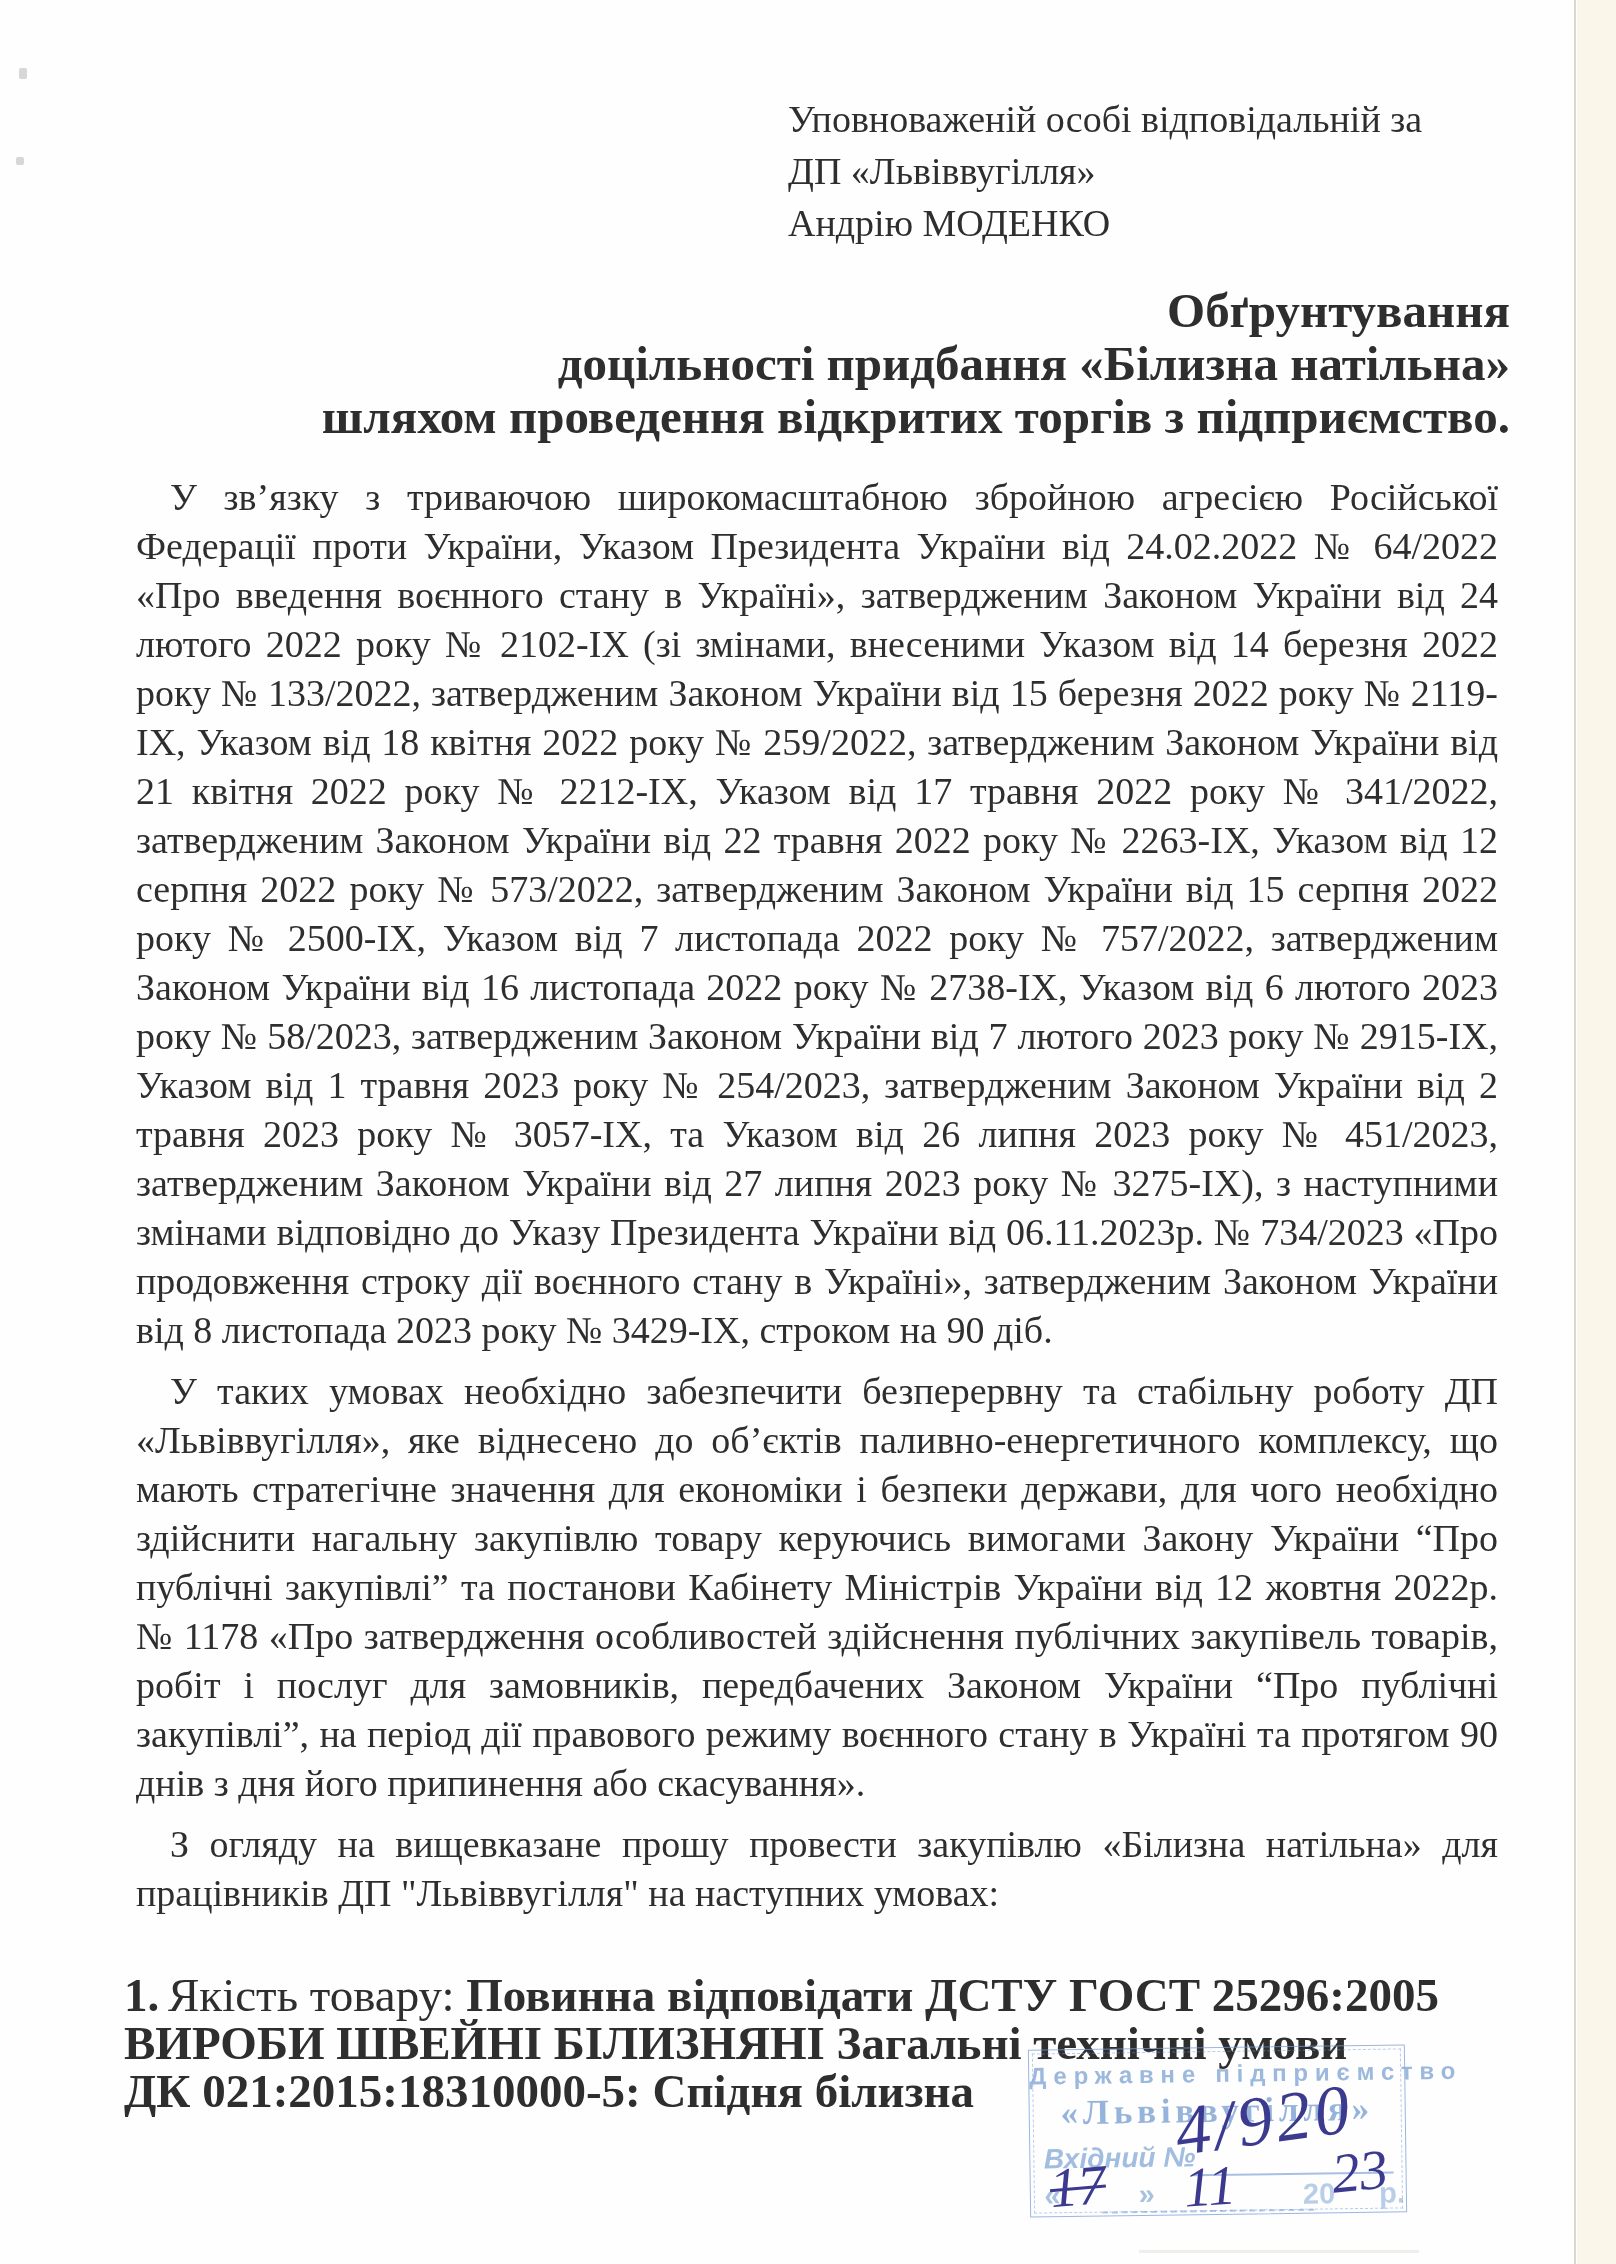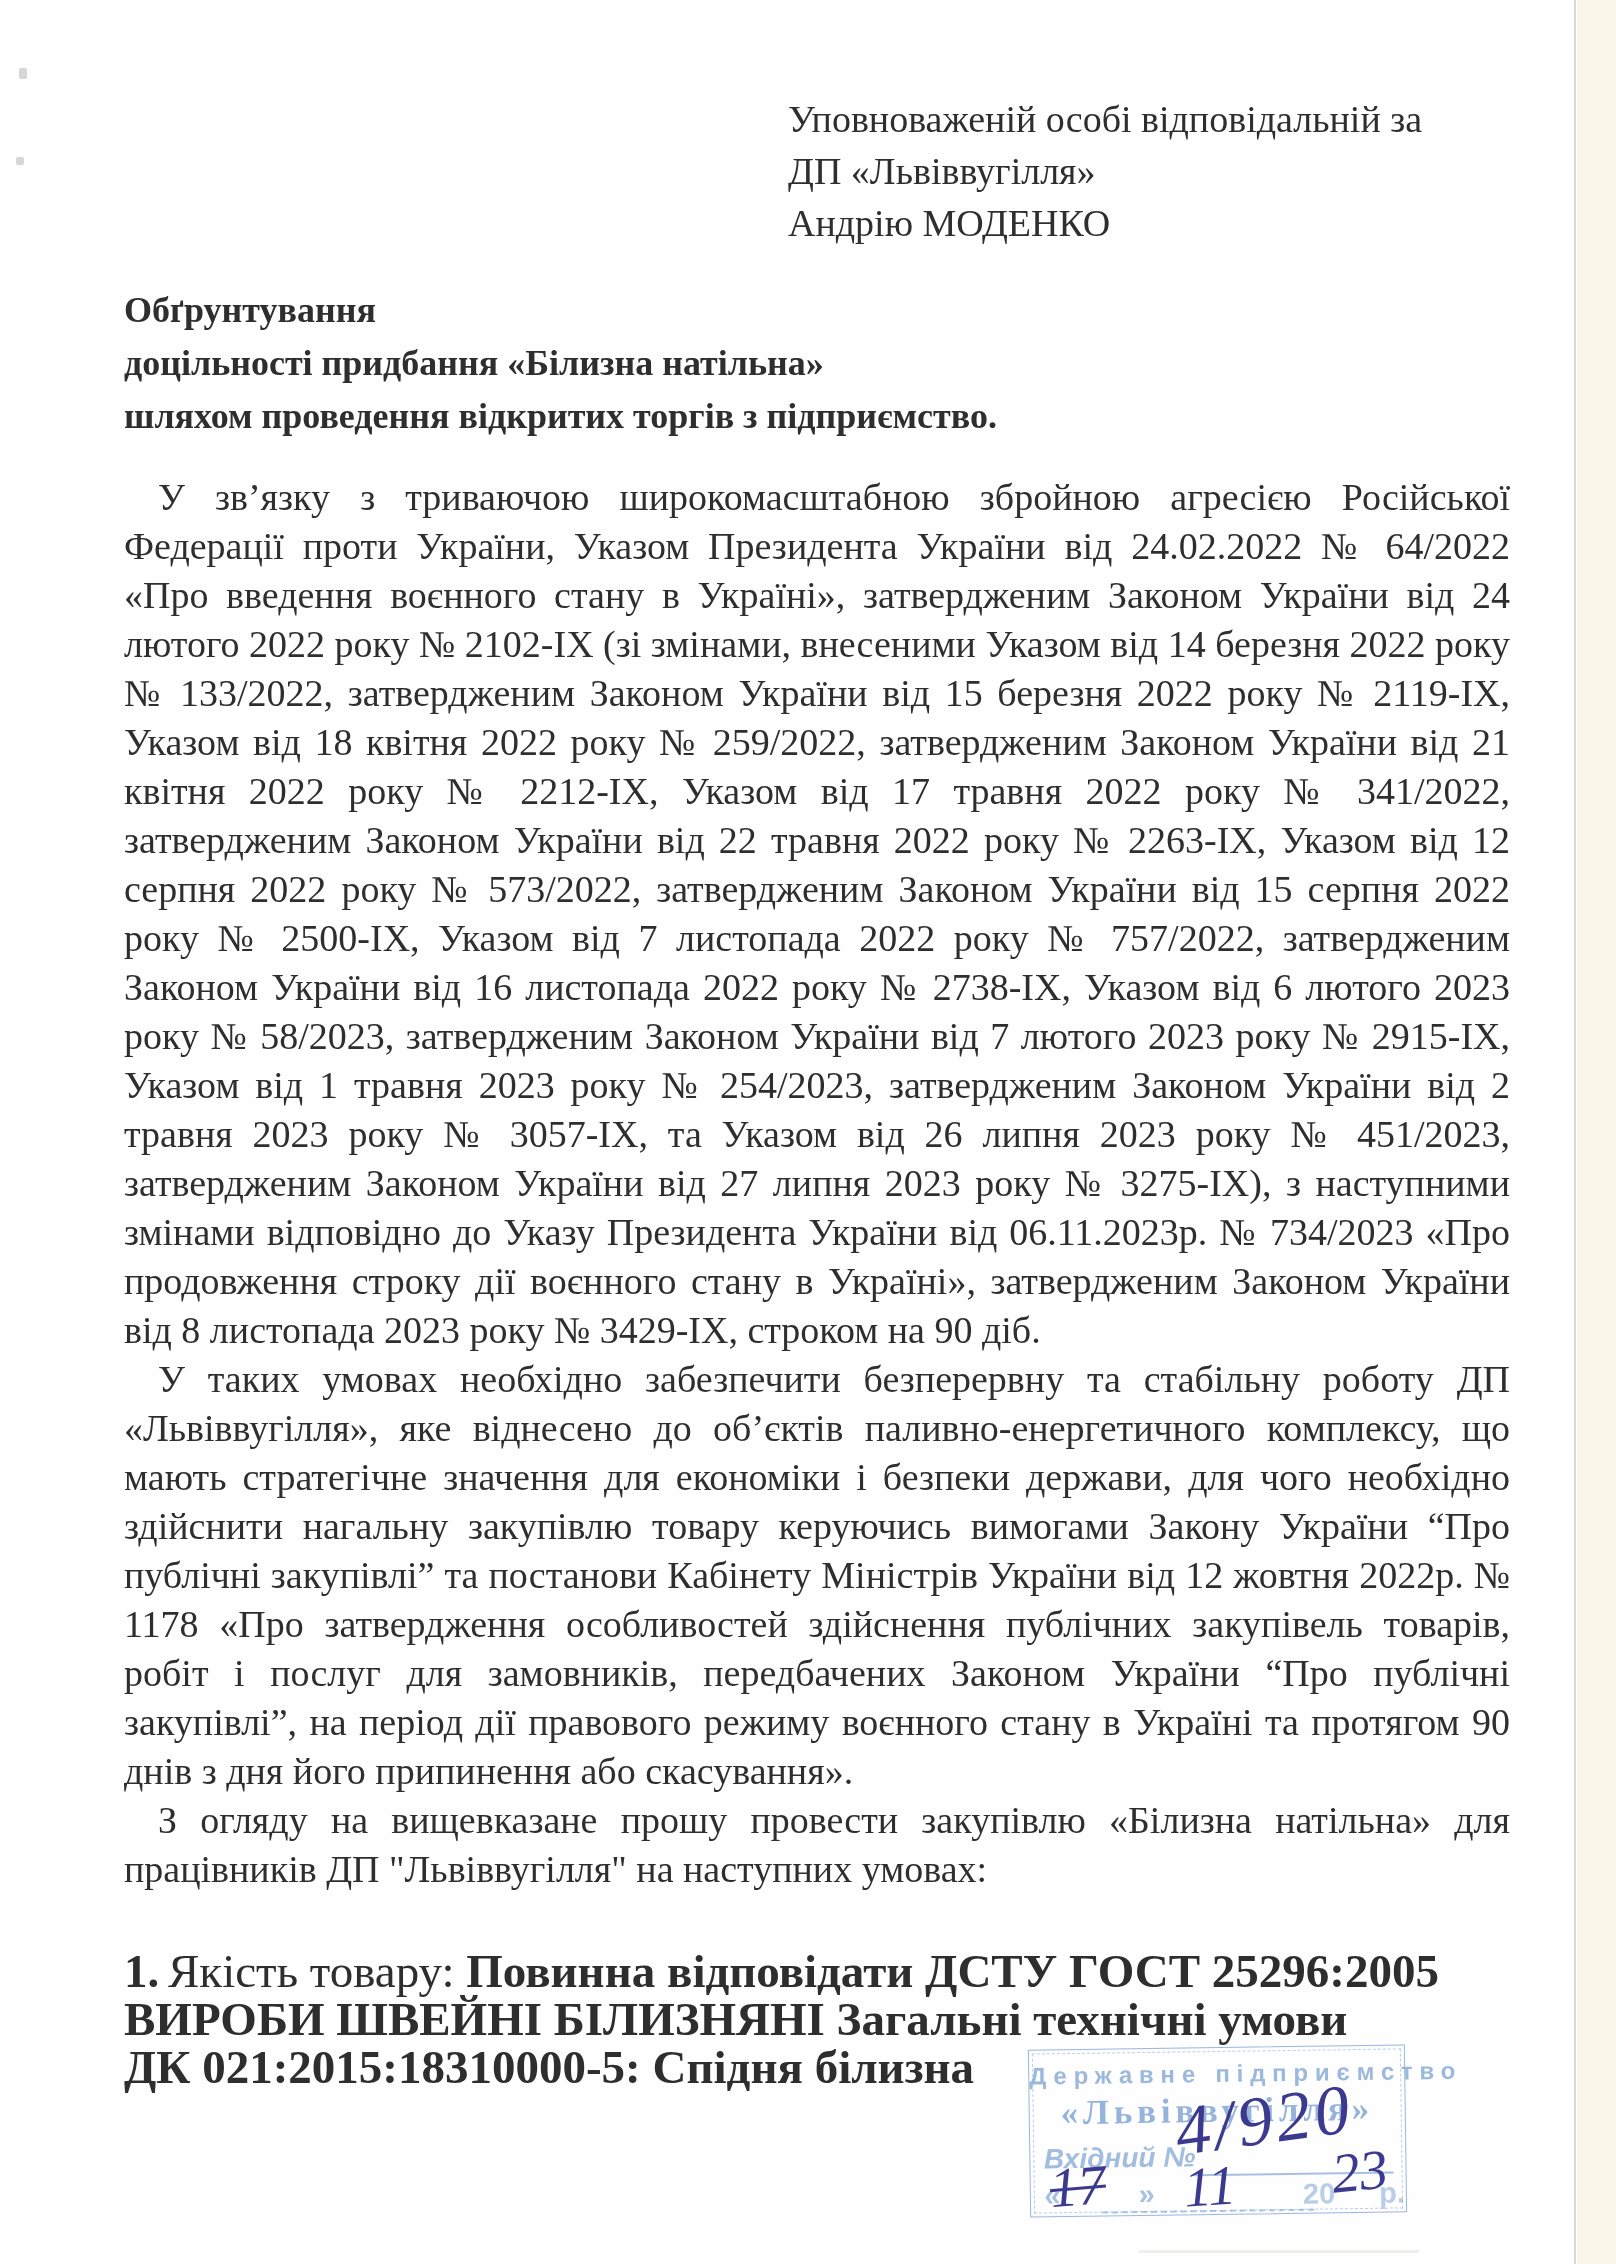--- a/index.html
+++ b/index.html
@@ -18,24 +18,24 @@
   .speck-a { left:19.3px; top:68px;  width:7.7px; height:10.6px; }
   .speck-b { left:16.4px; top:157px; width:7.7px; height:7.7px; }
   .bottom-streak { position:absolute; left:1139px; top:2250px; width:280px; height:2.9px; background:#e2e2de; opacity:.6; }
 
   
   .content { position:absolute; left:124px; top:93px; width:1386px; }
 
   .recipient { margin-left:664px; font-size:38px; line-height:52px; }
   .recipient div { white-space:nowrap; }
 
-  .title-block { margin-top:35px; text-align:left; font-weight:700; font-size:36px; line-height:53px; }
+  .title-block { margin-top:35px; text-align:right; font-weight:700; font-size:49px; line-height:53px; }
 
   .body-text { margin-top:30px; font-size:38px; line-height:49px; text-align:justify; }
-  .body-text p { margin:0; text-indent:34px; }
+  .body-text p { margin:12px; text-indent:34px; }
 
   .list-block { margin-top:53px; font-size:47px; line-height:48px; }
   .list-block .row { text-align:left; }
   .num { display:inline-block; min-width:44px; font-weight:700; }
   .bold { font-weight:700; }
 
   
   .stamp {
     position:absolute; left:1029px; top:2047px; width:375px; height:166px;
     transform:rotate(-0.8deg);

